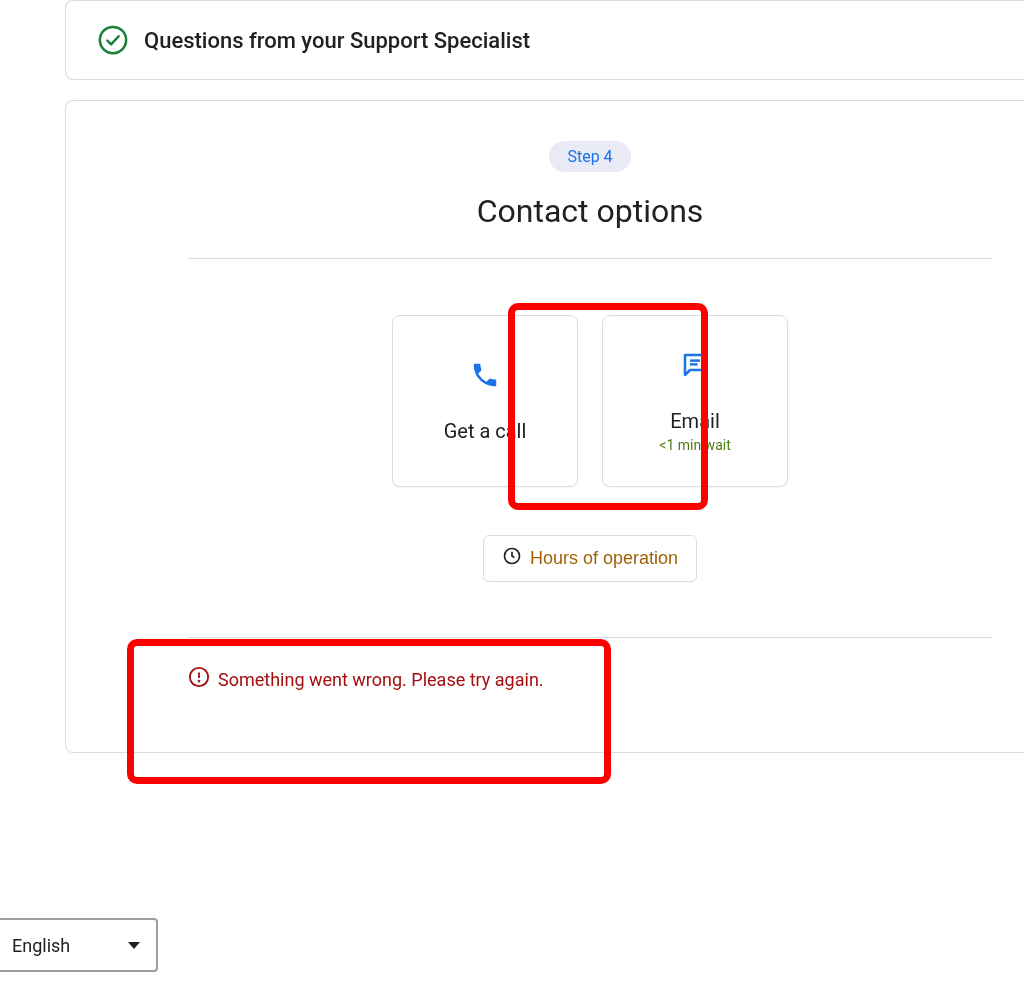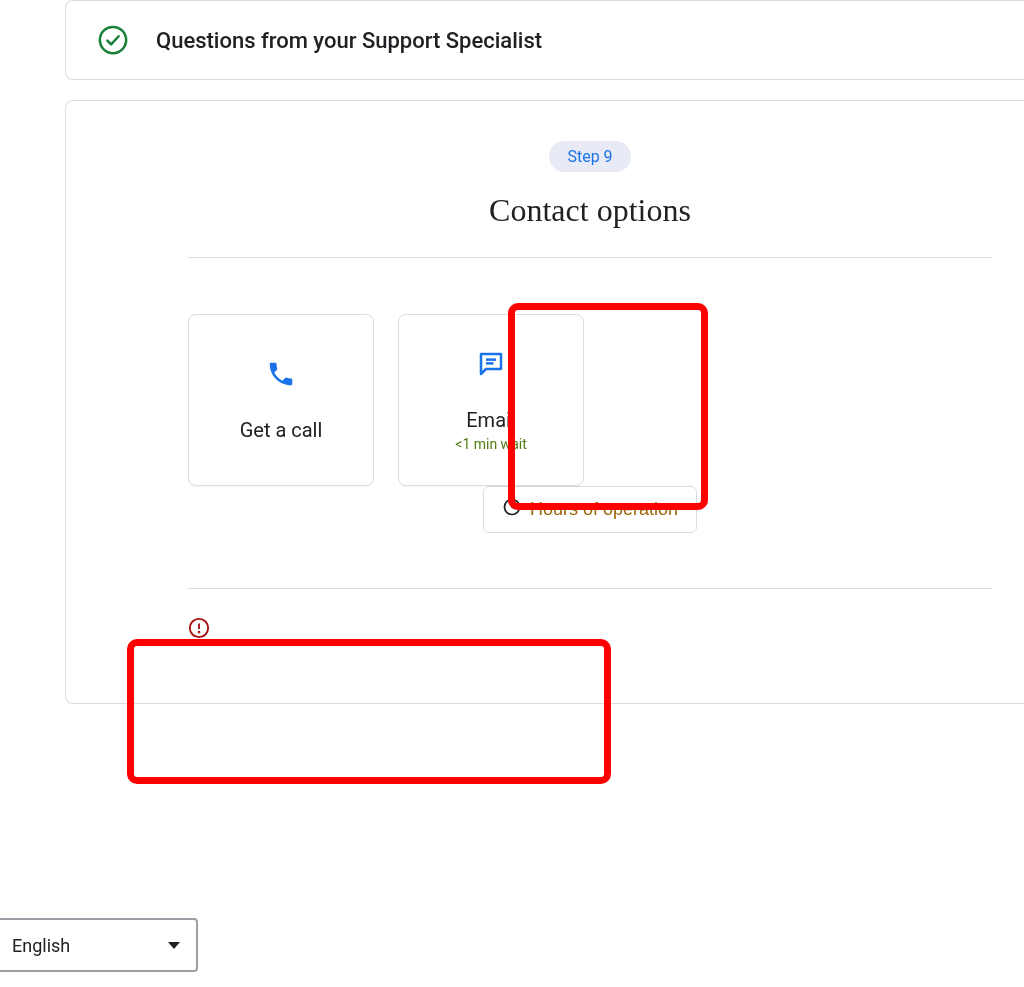--- a/index.html
+++ b/index.html
@@ -19,21 +19,21 @@
       border: 1px solid #dadce0;
       border-radius: 8px;
       margin-left: 65px;
       margin-right: 0;
       padding: 24px 32px;
       margin-bottom: 20px;
     }
     .panel.top {
       display: flex;
       align-items: center;
-      gap: 28px;
+      gap: 16px;
       border-right: none;
       border-top-right-radius: 0;
       border-bottom-right-radius: 0;
       padding: 24px 32px;
     }
     .panel.main {
       border-right: none;
       border-top-right-radius: 0;
       border-bottom-right-radius: 0;
       padding: 40px 32px 60px 32px;
@@ -67,32 +67,32 @@
     }
     .center-block {
       text-align: center;
       padding-left: 90px;
     }
     .section-title {
       font-size: 32px;
       font-weight: 400;
       color: #202124;
       margin-bottom: 28px;
-      font-family: Liberation Serif, serif;
     }
     .hr {
       border: none;
       border-top: 1px solid #dadce0;
       margin-left: 90px;
     }
     .options-row {
       display: flex;
-      justify-content: flex-start;
+      justify-content: center;
       gap: 24px;
       margin-top: 56px;
+      margin-bottom: 48px;
       padding-left: 90px;
       position: relative;
     }
     .option-card {
       width: 186px;
       height: 172px;
       border: 1px solid #dadce0;
       border-radius: 8px;
       display: flex;
       flex-direction: column;
@@ -161,21 +161,21 @@
       flex-shrink: 0;
     }
     .error-text {
       color: #a50e0e;
       font-size: 18px;
     }
     .lang-select {
       position: absolute;
       top: 918px;
       left: 0;
-      width: 198px;
+      width: 158px;
       height: 54px;
       border: 2px solid #9aa0a6;
       border-radius: 4px;
       display: flex;
       align-items: center;
       justify-content: space-between;
       padding: 0 16px 0 12px;
       font-size: 18px;
       color: #202124;
       cursor: pointer;
@@ -208,21 +208,21 @@
     <svg viewBox="0 0 24 24" fill="none" stroke="#188038" stroke-width="2">
       <circle cx="12" cy="12" r="10.5"></circle>
       <path d="M7.5 12.5 L10.5 15.5 L16.5 9" stroke-linecap="round" stroke-linejoin="round"></path>
     </svg>
   </span>
   <span class="top-title">Questions from your Support Specialist</span>
 </div>
 
 <div class="panel main">
   <div class="center-block">
-    <span class="step-chip">Step 9</span>
+    <span class="step-chip">Step 4</span>
     <h2 class="section-title">Contact options</h2>
   </div>
 
   <hr class="hr">
 
   <div class="options-row">
 
     <div class="option-card">
       <span class="icon">
         <svg viewBox="0 0 24 24" fill="#1a73e8">
@@ -262,20 +262,21 @@
   <hr class="hr">
 
   <div class="error-row">
     <span>
       <svg viewBox="0 0 24 24" fill="none" stroke="#a50e0e" stroke-width="2">
         <circle cx="12" cy="12" r="10"></circle>
         <line x1="12" y1="7" x2="12" y2="13"></line>
         <circle cx="12" cy="16.5" r="0.5" fill="#a50e0e"></circle>
       </svg>
     </span>
+    <span class="error-text">Something went wrong. Please try again.</span>
   </div>
 
 </div>
 
 <div class="lang-select">
   <span>English</span>
   <span class="arrow"></span>
 </div>
 
 <div class="highlight-box" style="top:303px; left:508px; width:200px; height:207px;"></div>

